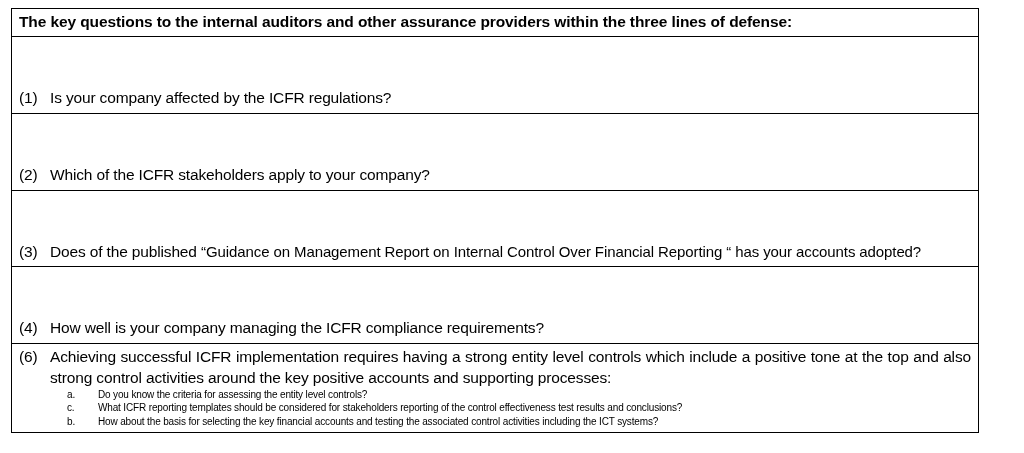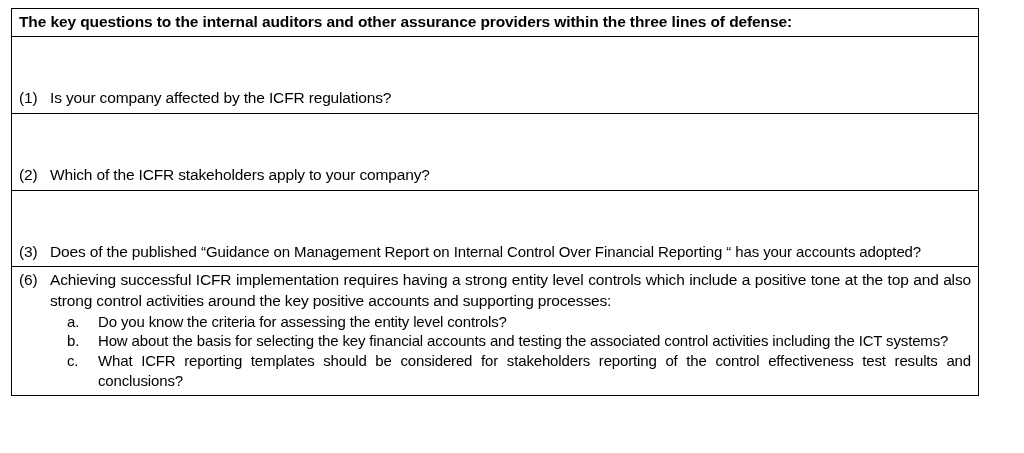--- a/index.html
+++ b/index.html
@@ -71,21 +71,21 @@
   .small {
     font-size: 15px;
     letter-spacing: -0.1px;
   }
   .sublist {
     margin: 0;
     padding: 0;
     list-style: none;
   }
   .sublist li {
-    font-size: 15px;
+    font-size: 10px;
     line-height: 1.33;
     text-align: justify;
     text-justify: inter-word;
     padding-left: 79px;
     text-indent: -31px;
     letter-spacing: -0.15px;
   }
   .sublist li .letter {
     display: inline-block;
     width: 31px;
@@ -106,26 +106,29 @@
     </div>
 
     <div class="row">
       <div class="q single hang"><span class="num">(2)</span><span>Which of the ICFR stakeholders apply to your company?</span></div>
     </div>
 
     <div class="row">
       <div class="q single hang"><span class="num">(3)</span><span>Does of the published </span><span>“</span><span class="small">Guidance on Management Report on Internal Control Over Financial Reporting </span><span class="small">“</span><span class="small"> has your accounts adopted?</span></div>
     </div>
 
+    <div class="row">
+      <div class="q single hang"><span class="num">(4)</span><span>How well is your company managing the ICFR compliance requirements?</span></div>
+    </div>
 
 
     <div class="row">
       <div class="q hang"><span class="num">(6)</span><span>Achieving successful ICFR implementation requires having a strong entity level controls which include a positive tone at the top and also strong control activities around the key positive accounts and supporting processes:</span></div>
       <ul class="sublist">
         <li><span class="letter">a.</span><span>Do you know the criteria for assessing the entity level controls?</span></li>
+        <li><span class="letter">c.</span><span>What ICFR reporting templates should be considered for stakeholders reporting of the control effectiveness test results and conclusions?</span></li>
         <li><span class="letter">b.</span><span>How about the basis for selecting the key financial accounts and testing the associated control activities including the ICT systems?</span></li>
-        <li><span class="letter">c.</span><span>What ICFR reporting templates should be considered for stakeholders reporting of the control effectiveness test results and conclusions?</span></li>
       </ul>
     </div>
 
 
   </div>
 </div>
 
 </body></html>

